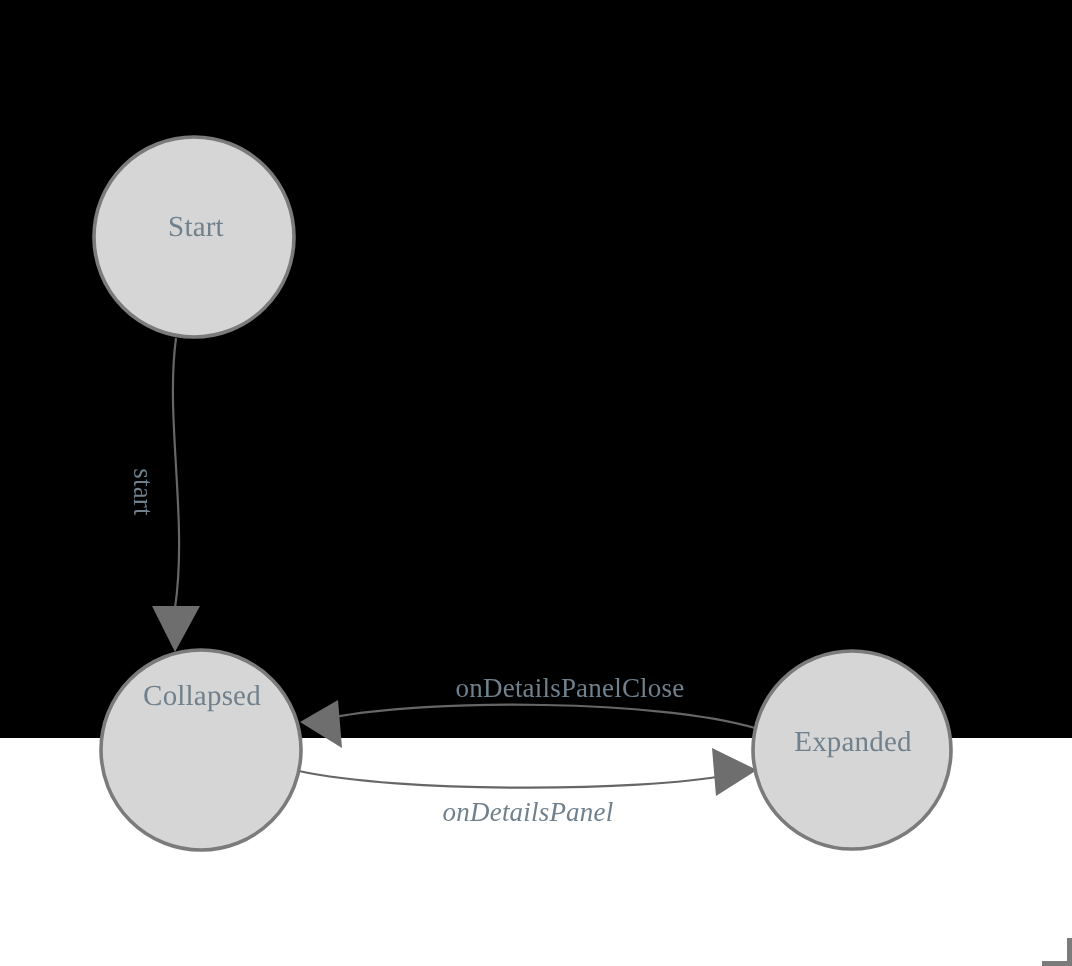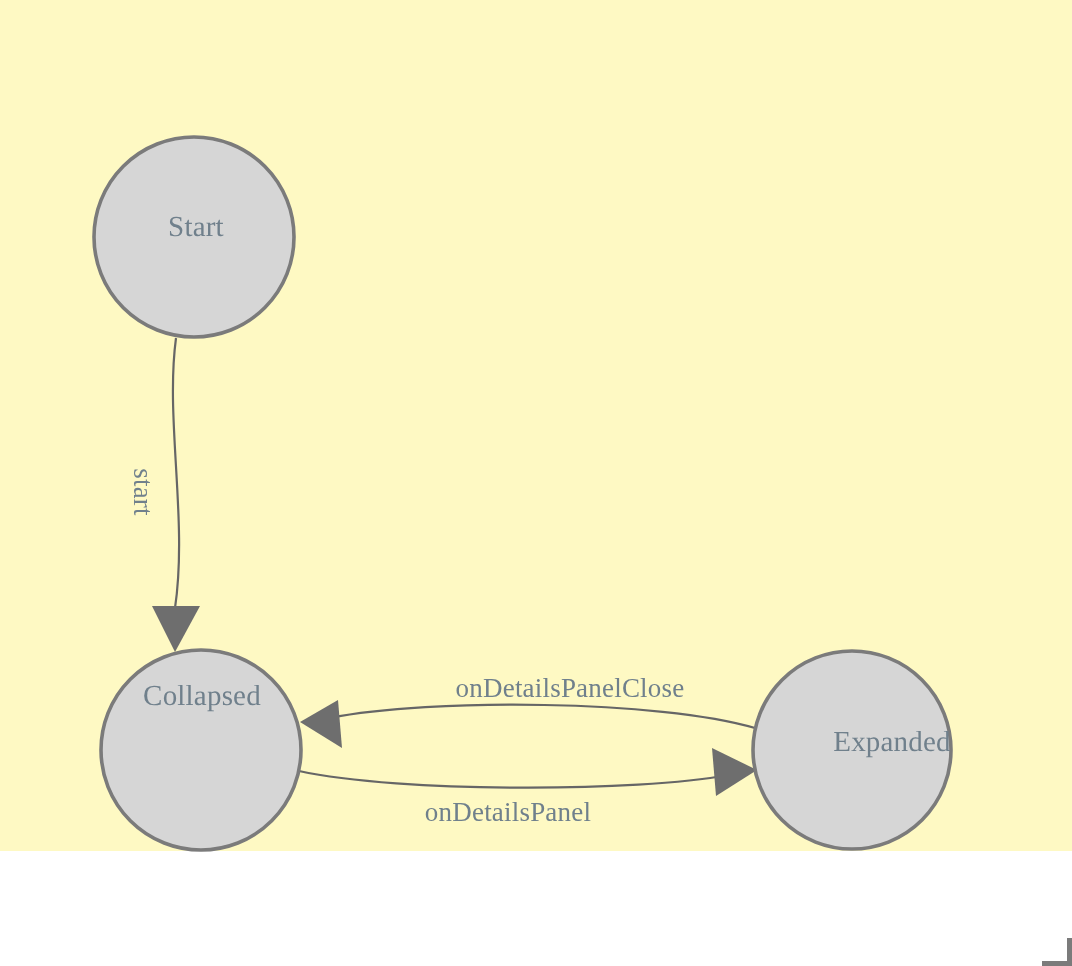--- a/index.html
+++ b/index.html
@@ -10,22 +10,22 @@
   }
   body {
     width: 1072px;
     height: 966px;
     overflow: hidden;
     font-family: "Liberation Serif", "DejaVu Serif", serif;
   }
   #diagram-canvas {
     position: relative;
     width: 1072px;
-    height: 851px;
-    background: #fef9c3;
+    height: 738px;
+    background: #000000;
   }
   #diagram-svg {
     position: absolute;
     top: 0;
     left: 0;
     width: 1072px;
     height: 966px;
   }
   .node-label {
     position: absolute;
@@ -83,23 +83,23 @@
     <circle cx="201" cy="750" r="100" fill="#d6d6d6" stroke="#7b7b7b" stroke-width="3.6"></circle>
 
     <circle cx="852" cy="750" r="99" fill="#d6d6d6" stroke="#7b7b7b" stroke-width="3.6"></circle>
 
   </svg>
 
   <div class="node-label" style="left:196px; top:227px;">Start</div>
 
   <div class="node-label" style="left:202px; top:696px;">Collapsed</div>
 
-  <div class="node-label" style="left:892px; top:742px;">Expanded</div>
+  <div class="node-label" style="left:853px; top:742px;">Expanded</div>
 
   <div class="edge-label rotated" style="left:142px; top:492px;">start</div>
 
   <div class="edge-label" style="left:530px; top:688px;margin-left:40px;">onDetailsPanelClose</div>
 
-  <div class="edge-label" style="left:508px; top:812px;">onDetailsPanel</div>
+  <div class="edge-label" style="left:528px; top:812px;font-style:italic;">onDetailsPanel</div>
 
   <div id="corner-mark" style="left:1042px; top:938px; width:25px; height:23px;"></div>
 
 </div>
 
 </body></html>

